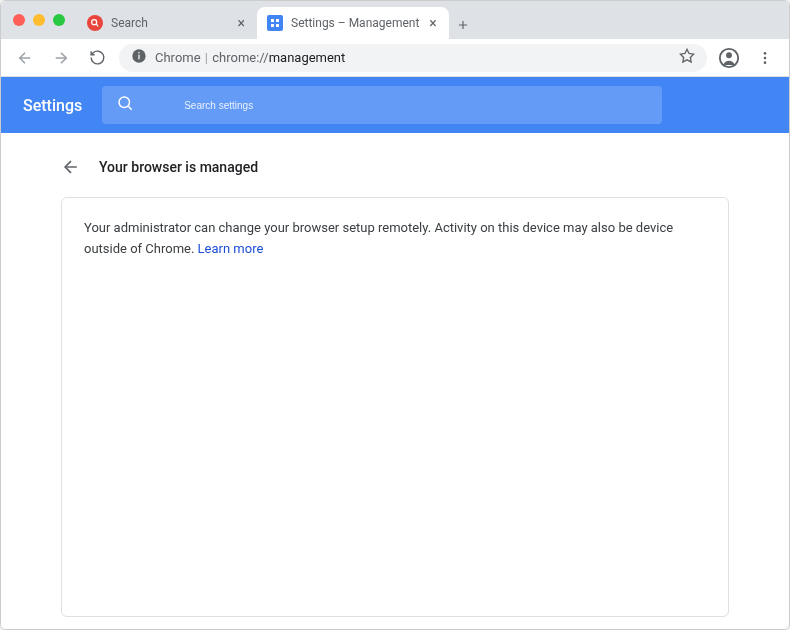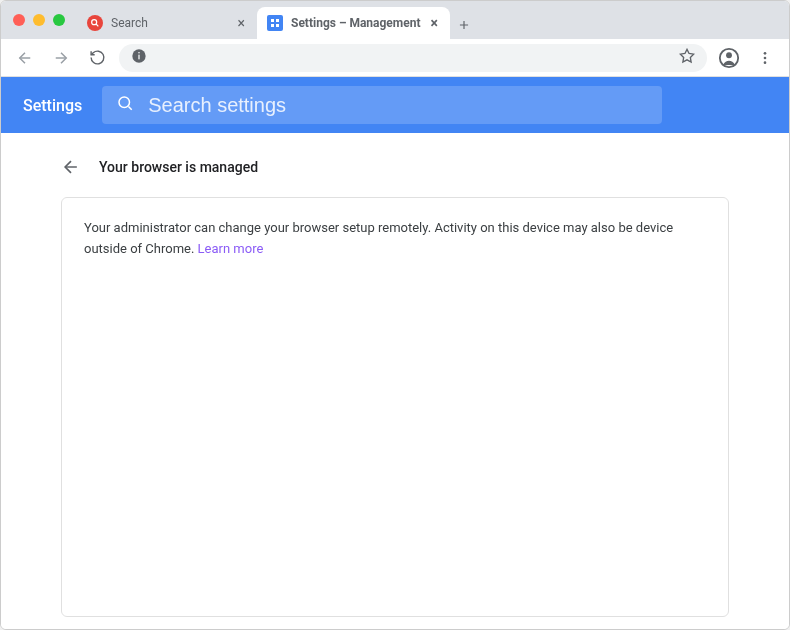--- a/index.html
+++ b/index.html
@@ -6,46 +6,46 @@
     body { font-family: -apple-system, BlinkMacSystemFont, "Segoe UI", Roboto, Arial, sans-serif; background: #f0f0f0; width: 790px; height: 630px; overflow: hidden; }
     .window { width: 790px; height: 630px; background: #fff; border: 1px solid #ccc; border-radius: 6px; display: flex; flex-direction: column; overflow: hidden; }
     .titlebar { height: 38px; background: #dee1e6; display: flex; align-items: center; padding: 0 8px 0 12px; gap: 0; }
     .traffic-lights { display: flex; gap: 8px; margin-right: 12px; }
     .traffic-light { width: 12px; height: 12px; border-radius: 50%; }
     .tl-close { background: #ff5f57; }
     .tl-min { background: #febc2e; }
     .tl-max { background: #28c840; }
     .tabs { display: flex; align-items: flex-end; height: 100%; flex: 1; }
     .tab { display: flex; align-items: center; height: 32px; padding: 0 10px; font-size: 12px; color: #5f6368; min-width: 180px; max-width: 200px; border-radius: 8px 8px 0 0; gap: 8px; position: relative; }
-    .tab.active { background: #fff; font-weight: bold; }
+    .tab.active { background: #fff; }
     .tab-favicon { width: 16px; height: 16px; display: flex; align-items: center; justify-content: center; }
     .tab-title { flex: 1; white-space: nowrap; overflow: hidden; text-overflow: ellipsis; }
     .tab-close { font-size: 14px; color: #5f6368; cursor: pointer; padding: 2px; }
     .new-tab { width: 28px; height: 28px; display: flex; align-items: center; justify-content: center; font-size: 16px; color: #5f6368; cursor: pointer; }
     .toolbar { height: 38px; background: #fff; border-bottom: 1px solid #e0e0e0; display: flex; align-items: center; padding: 0 10px; gap: 8px; }
     .nav-btn { width: 28px; height: 28px; display: flex; align-items: center; justify-content: center; color: #9aa0a6; cursor: pointer; border-radius: 50%; }
     .nav-btn.enabled { color: #5f6368; }
     .address-bar { flex: 1; height: 28px; background: #f1f3f4; border-radius: 14px; display: flex; align-items: center; padding: 0 12px; font-size: 13px; color: #5f6368; gap: 8px; }
     .address-prefix { color: #5f6368; }
     .address-separator { color: #9aa0a6; padding: 0 1px; }
     .address-path { color: #202124; }
     .star-btn { color: #5f6368; margin-left: auto; }
     .toolbar-icon { width: 28px; height: 28px; display: flex; align-items: center; justify-content: center; color: #5f6368; cursor: pointer; }
     .settings-header { height: 56px; background: #4285f4; display: flex; align-items: center; padding: 0 22px; gap: 20px; }
     .settings-title { color: #fff; font-size: 16px; font-weight: 500; text-align: center; }
     .search-wrap { flex: 0 0 560px; height: 38px; background: rgba(255,255,255,0.18); border-radius: 4px; display: flex; align-items: center; padding: 0 14px; gap: 14px; }
-    .search-wrap input { flex: 1; background: transparent; border: none; outline: none; color: #0f172a; font-size: 20px; }
+    .search-wrap input { flex: 1; background: transparent; border: none; outline: none; color: #0f172a; font-size: 10px; margin-left: 36px; }
     .search-wrap input::placeholder { color: rgba(255,255,255,0.85); }
     .content-area { flex: 1; background: #fff; display: flex; justify-content: center; overflow: hidden; }
     .content-panel { width: 668px; padding-top: 20px; }
     .panel-header { display: flex; align-items: center; gap: 18px; padding: 4px 0 20px 0; }
     .back-arrow { color: #5f6368; cursor: pointer; display: flex; align-items: center; }
     .panel-title { font-size: 14px; font-weight: 500; color: #202124; }
     .panel-body { border: 1px solid #e0e0e0; border-radius: 6px; padding: 20px 22px; font-size: 13px; color: #3c4043; line-height: 1.6; min-height: 420px; }
-    .learn-more { color: #8b5cf6; cursor: pointer; }
+    .learn-more { color: #1d4ed8; cursor: pointer; }
     .favicon-search { width:16px; height:16px; background:#e8453c; border-radius:50%; display:flex; align-items:center; justify-content:center; }
     .favicon-settings { width:16px; height:16px; background:#4285f4; border-radius:2px; display:flex; align-items:center; justify-content:center; }
   </style>
 </head>
 <body>
 
 <div class="window">
 
   <div class="titlebar">
     <div class="traffic-lights">
@@ -109,20 +109,25 @@
         </svg>
     </div>
     <div class="address-bar">
       <span>
         <svg width="16" height="16" viewBox="0 0 24 24" fill="#5f6368">
             <circle cx="12" cy="12" r="10"></circle>
             <rect x="11" y="10" width="2" height="7" fill="#f1f3f4"></rect>
             <rect x="11" y="6" width="2" height="2" fill="#f1f3f4"></rect>
           </svg>
       </span>
+      <span>
+        <span class="address-prefix">Chrome</span>
+        <span class="address-separator"> | </span>
+        <span class="address-prefix">chrome://</span><span class="address-path">management</span>
+      </span>
       <span class="star-btn">
         <svg width="16" height="16" viewBox="0 0 24 24" fill="none" stroke="#5f6368" stroke-width="2">
             <polygon points="12 2 15.09 8.26 22 9.27 17 14.14 18.18 21.02 12 17.77 5.82 21.02 7 14.14 2 9.27 8.91 8.26 12 2"></polygon>
           </svg>
       </span>
     </div>
     <div class="toolbar-icon">
       <svg width="22" height="22" viewBox="0 0 24 24" fill="#5f6368">
           <circle cx="12" cy="12" r="10" fill="none" stroke="#5f6368" stroke-width="2"></circle>
           <circle cx="12" cy="9" r="3.2"></circle>

